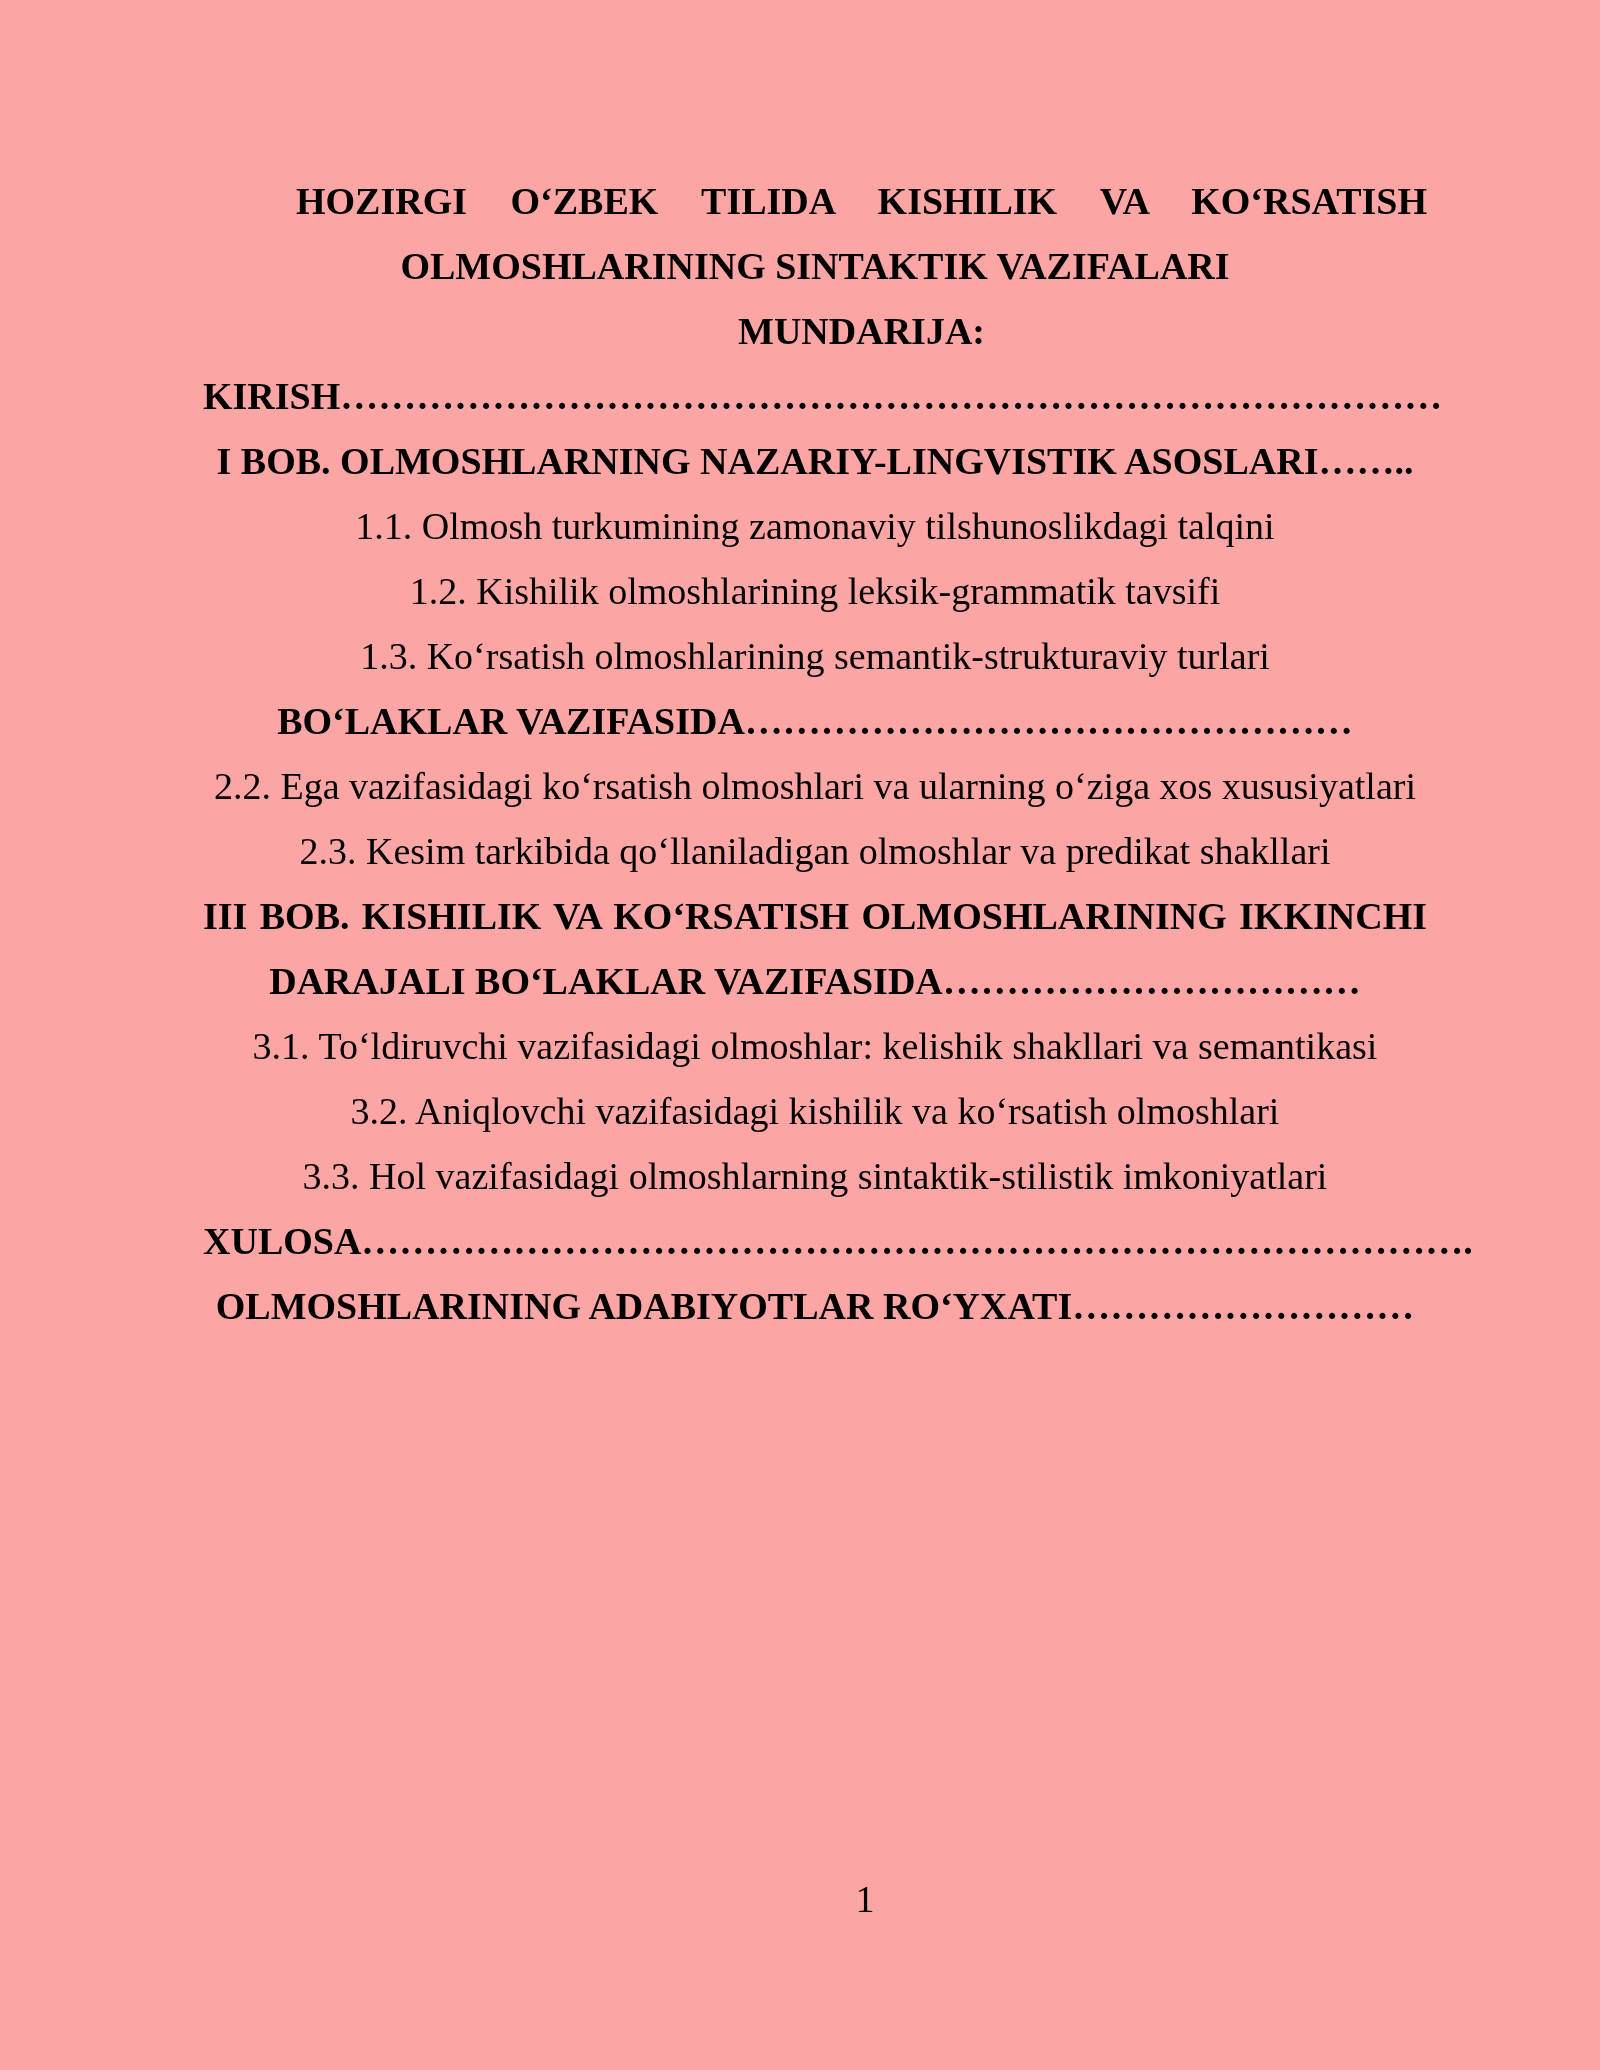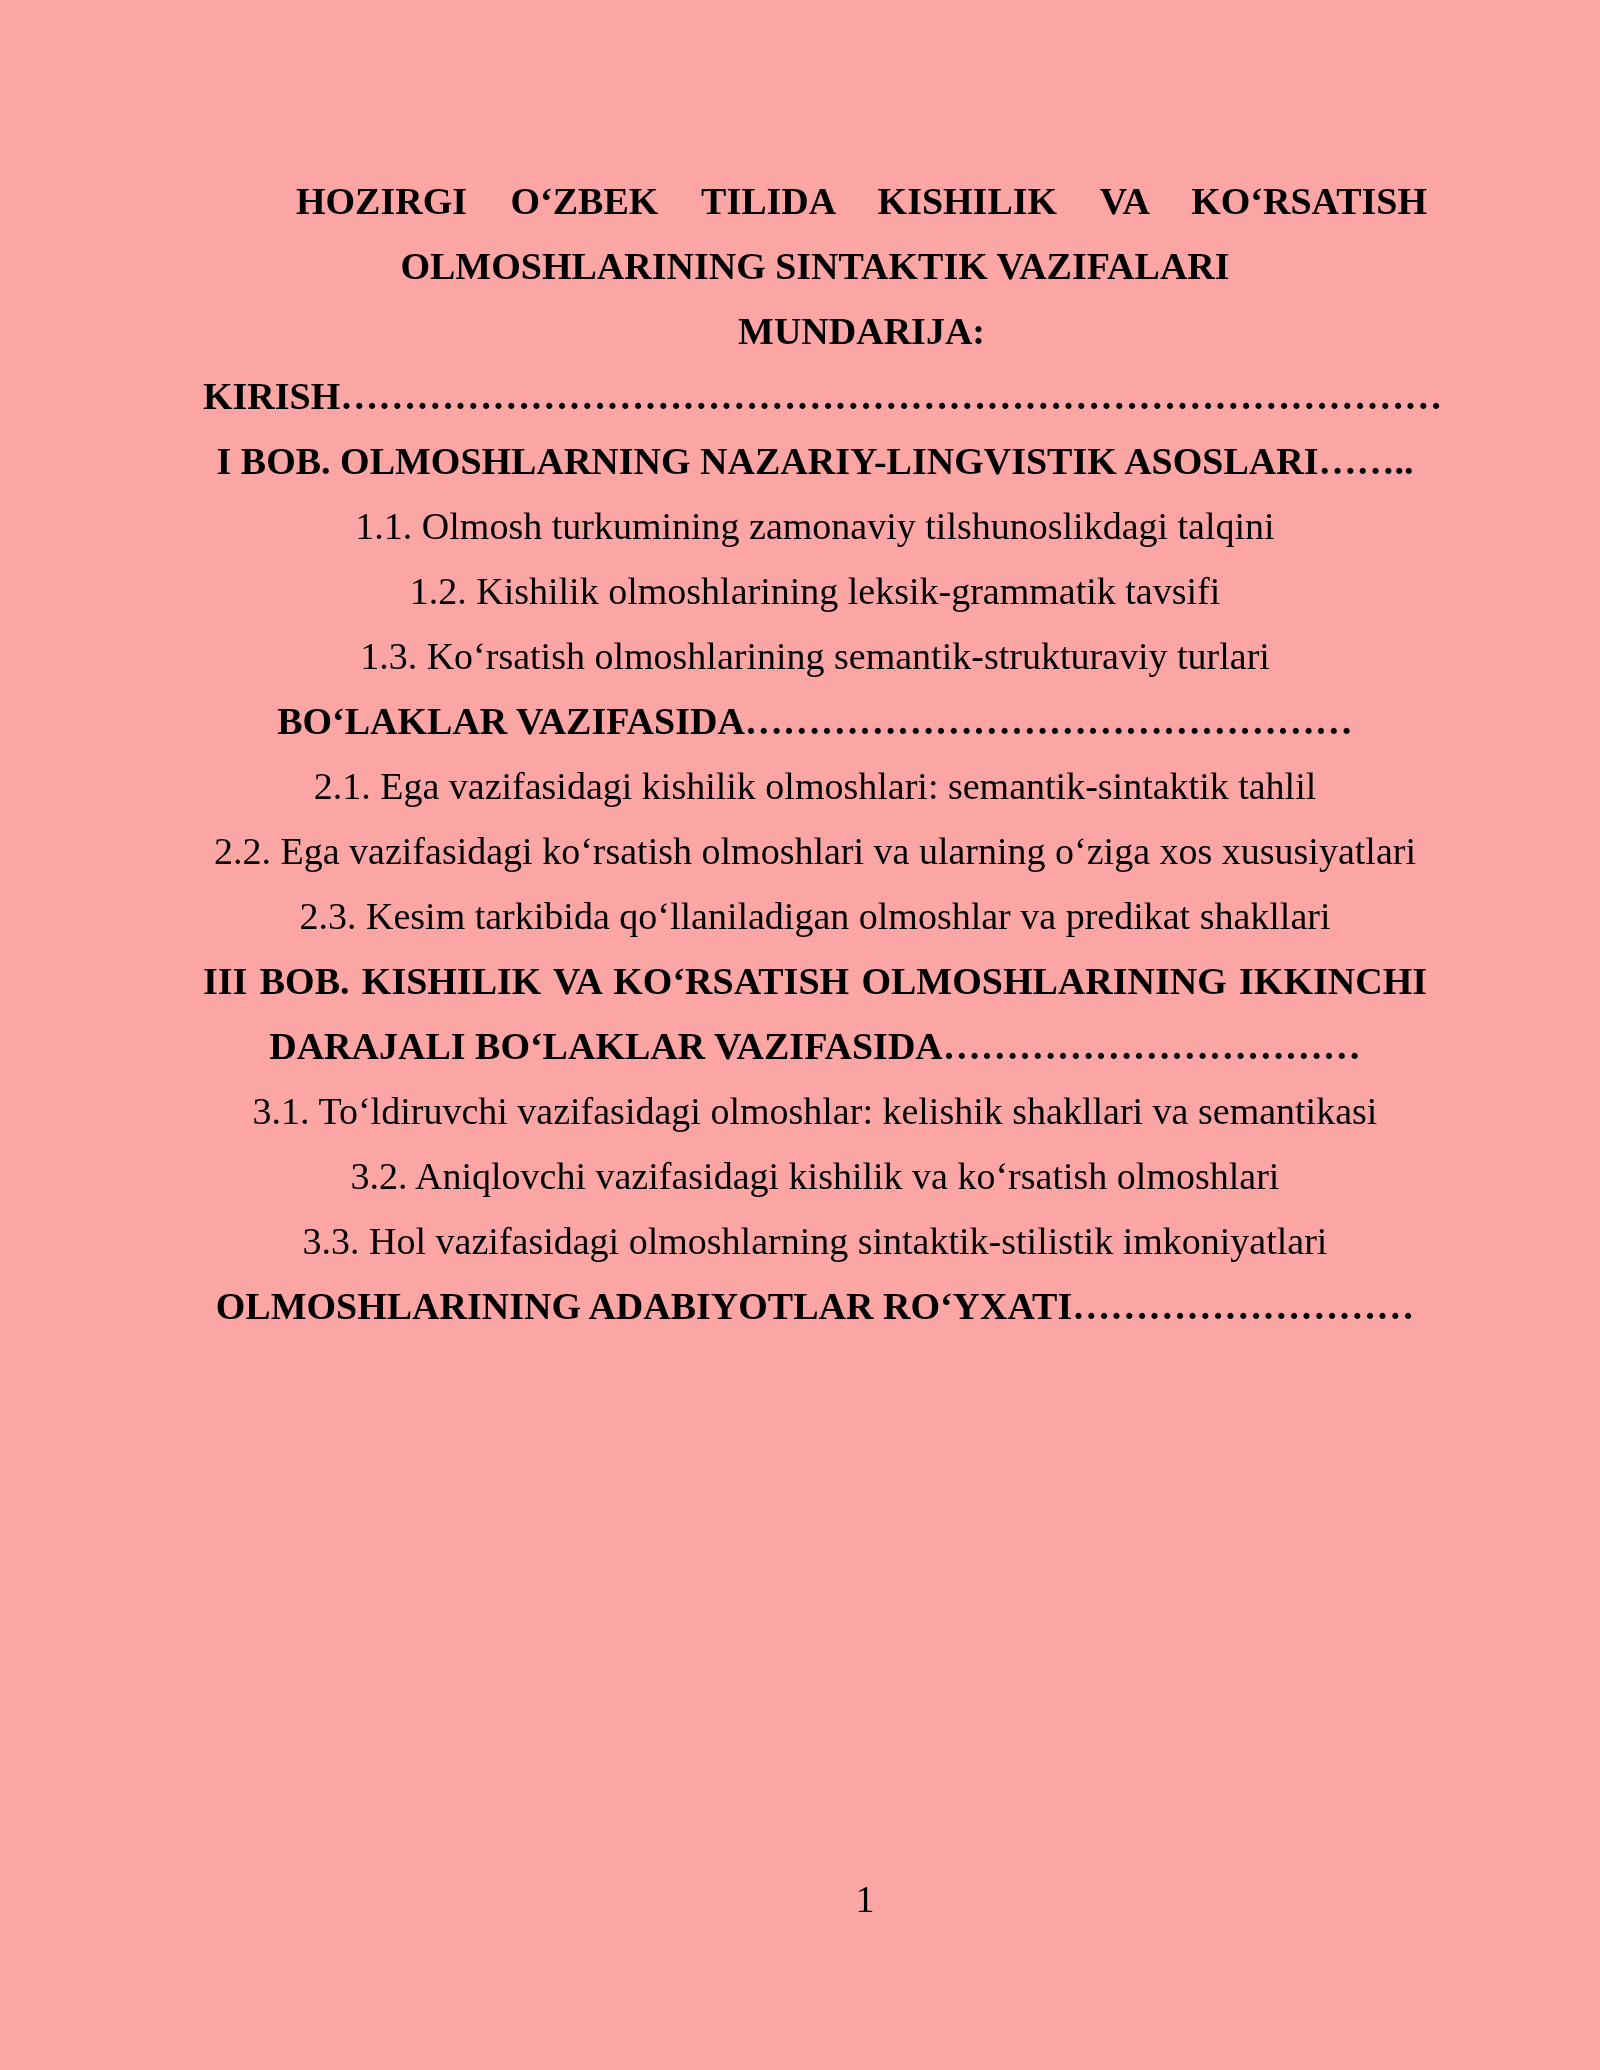--- a/index.html
+++ b/index.html
@@ -51,24 +51,24 @@
   <div class="content">
     <div class="line bold indent justify">HOZIRGI O‘ZBEK TILIDA KISHILIK VA KO‘RSATISH</div>
     <div class="line bold">OLMOSHLARINING SINTAKTIK VAZIFALARI</div>
     <div class="line bold indent">MUNDARIJA:</div>
     <div class="line bold">KIRISH……………………………………………………………………………</div>
     <div class="line bold">I BOB. OLMOSHLARNING NAZARIY-LINGVISTIK ASOSLARI……..</div>
     <div class="line">1.1. Olmosh turkumining zamonaviy tilshunoslikdagi talqini</div>
     <div class="line">1.2. Kishilik olmoshlarining leksik-grammatik tavsifi</div>
     <div class="line">1.3. Ko‘rsatish olmoshlarining semantik-strukturaviy turlari</div>
     <div class="line bold">BO‘LAKLAR VAZIFASIDA…………………………………………</div>
-    <div class="line">2.1. Ega vazifasidagi kishilik olmoshlari: semantik-sintaktik tahlil</div>
     <div class="line">2.2. Ega vazifasidagi ko‘rsatish olmoshlari va ularning o‘ziga xos xususiyatlari</div>
     <div class="line">2.3. Kesim tarkibida qo‘llaniladigan olmoshlar va predikat shakllari</div>
     <div class="line bold justify">III BOB. KISHILIK VA KO‘RSATISH OLMOSHLARINING IKKINCHI</div>
     <div class="line bold">DARAJALI BO‘LAKLAR VAZIFASIDA……………………………</div>
     <div class="line">3.1. To‘ldiruvchi vazifasidagi olmoshlar: kelishik shakllari va semantikasi</div>
     <div class="line">3.2. Aniqlovchi vazifasidagi kishilik va ko‘rsatish olmoshlari</div>
     <div class="line">3.3. Hol vazifasidagi olmoshlarning sintaktik-stilistik imkoniyatlari</div>
+    <div class="line bold">XULOSA…………………………………………………………………………….</div>
     <div class="line bold">OLMOSHLARINING ADABIYOTLAR RO‘YXATI………………………</div>
   </div>
   <div class="page-number">1</div>
 </div>
 
 </body></html>

